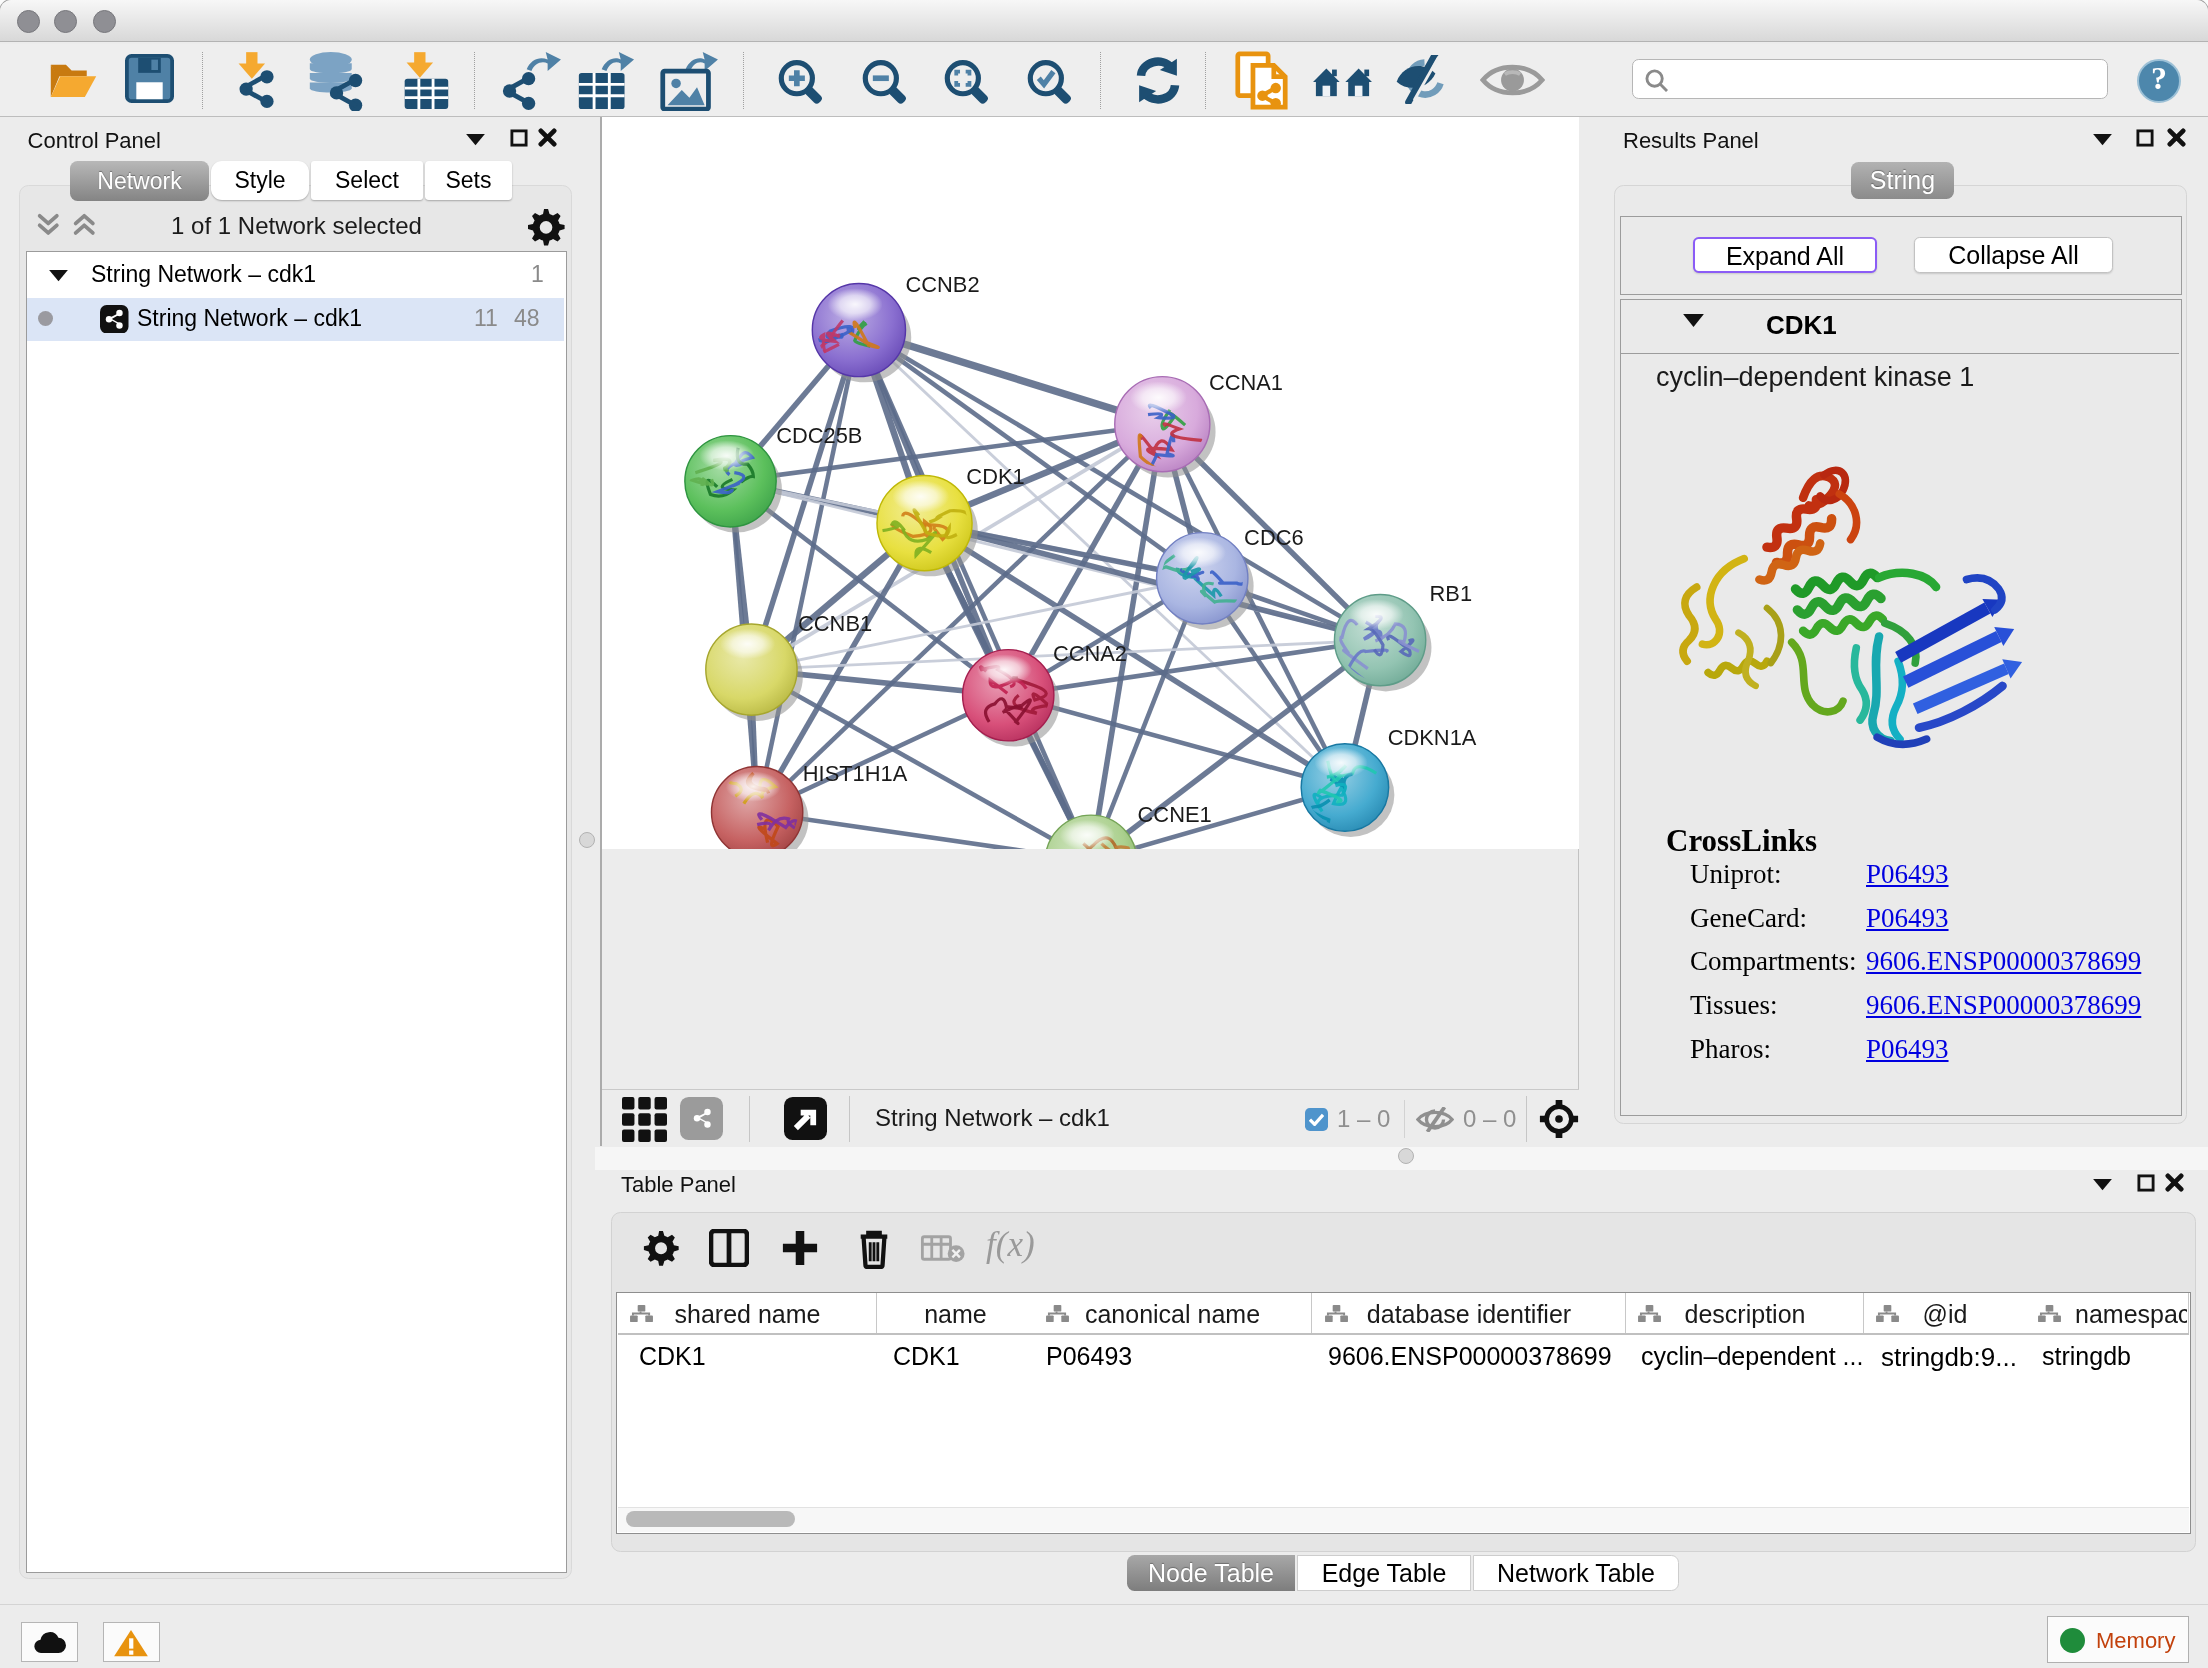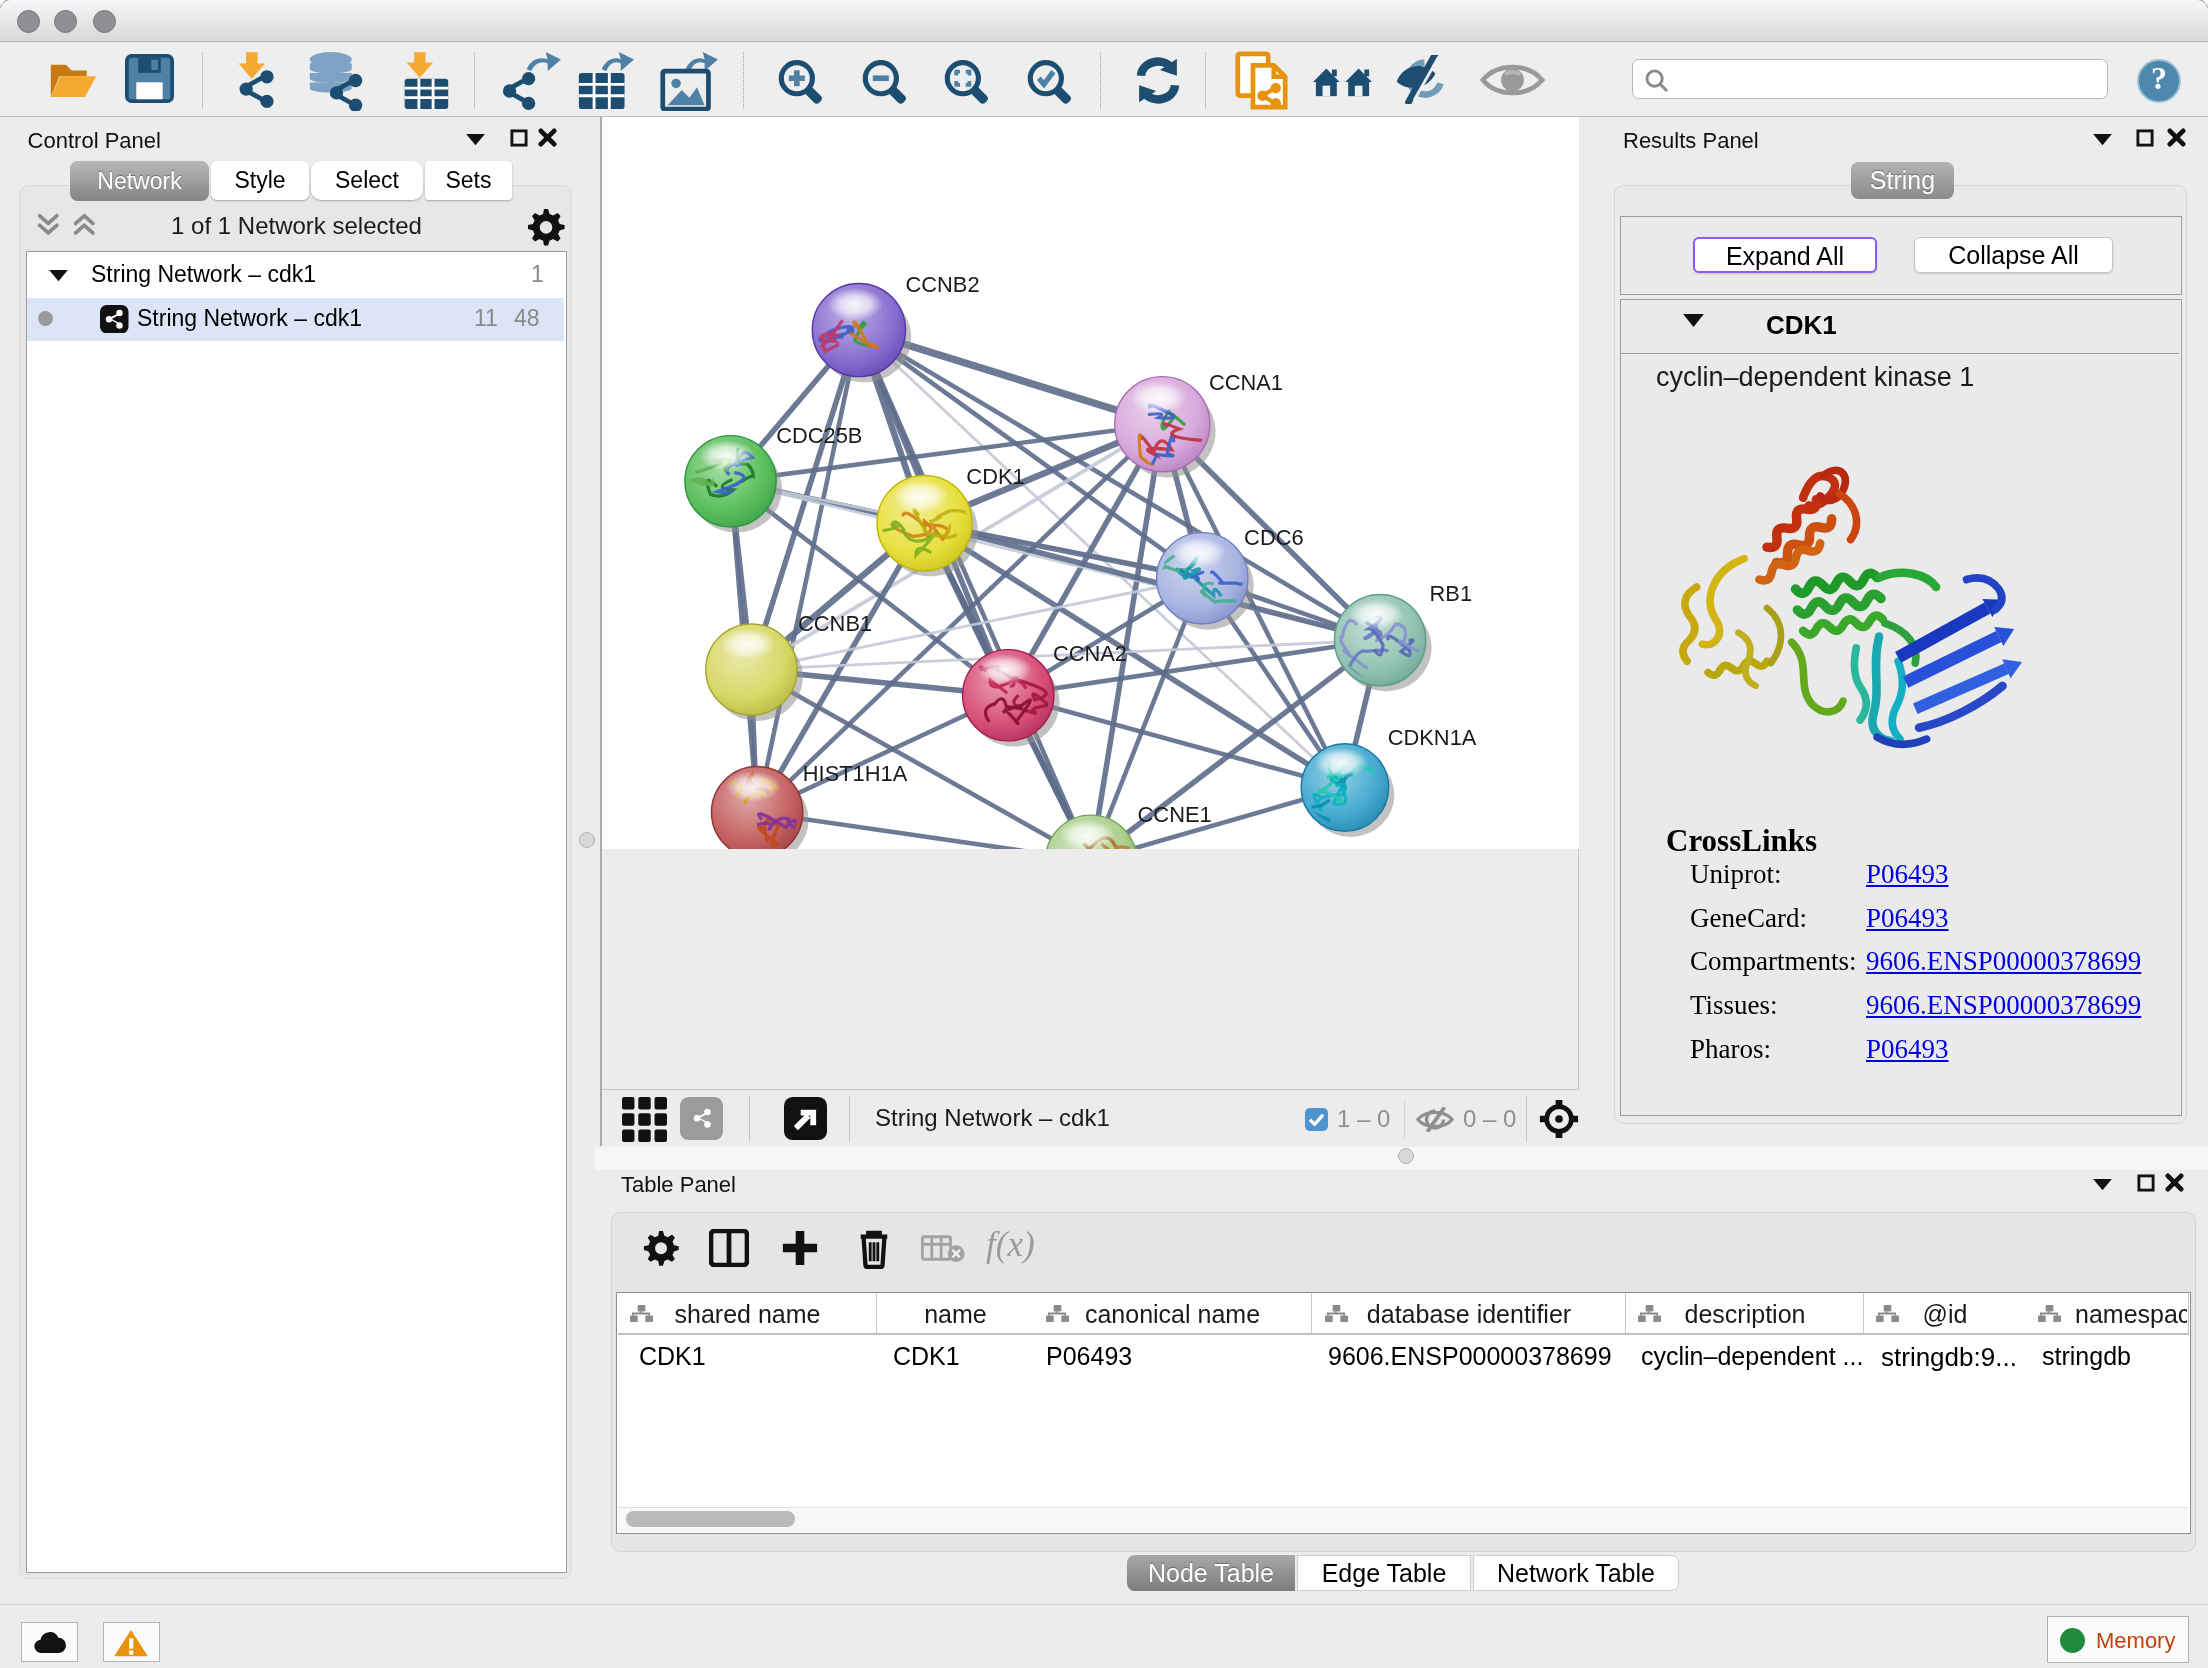--- a/index.html
+++ b/index.html
@@ -176,22 +176,22 @@
       <svg class="abs" style="left:510px;top:12.4px" width="18" height="18" viewBox="0 0 19 19">
         <rect x="2" y="2" width="15" height="15" fill="none" stroke="#111" stroke-width="3"></rect>
       </svg>
       <svg class="abs" style="left:538px;top:11.4px" width="19" height="19" viewBox="0 0 20 20">
         <path d="M3 3 L17 17 M17 3 L3 17" stroke="#111" stroke-width="5" stroke-linecap="round"></path>
       </svg>
   <div class="abs" style="left:19px;top:68px;width:553px;height:1394px;background:#e7e7e7;border-radius:9.5px;border:1px solid #d9d9d9"></div>
 
   <div class="abs" style="left:70px;top:44px;width:441px;height:40px">
     <div class="abs" style="left:0;top:0;width:139px;height:40px;background:linear-gradient(#b8b8b8,#848484);border-radius:7.6px;color:#fff;font-size:23px;text-align:center;line-height:40px;text-shadow:0 -1px 1px rgba(0,0,0,.35)">Network</div>
-    <div class="abs" style="left:141px;top:0;width:98px;height:39px;background:#fff;border-radius:6px;color:#000;font-size:23px;text-align:center;line-height:39px;box-shadow:0 1px 1.9px rgba(0,0,0,.28)">Style</div>
-    <div class="abs" style="left:241px;top:0;width:112px;height:39px;background:#fff;border-radius:10px;color:#000;font-size:23px;text-align:center;line-height:39px;box-shadow:0 1px 1.9px rgba(0,0,0,.28)">Select</div>
+    <div class="abs" style="left:141px;top:0;width:98px;height:39px;background:#fff;border-radius:11px;color:#000;font-size:23px;text-align:center;line-height:39px;box-shadow:0 1px 1.9px rgba(0,0,0,.28)">Style</div>
+    <div class="abs" style="left:241px;top:0;width:112px;height:39px;background:#fff;border-radius:3px;color:#000;font-size:23px;text-align:center;line-height:39px;box-shadow:0 1px 1.9px rgba(0,0,0,.28)">Select</div>
     <div class="abs" style="left:355px;top:0;width:87px;height:39px;background:#fff;border-radius:3.8px;color:#000;font-size:23px;text-align:center;line-height:39px;box-shadow:0 1px 1.9px rgba(0,0,0,.28)">Sets</div>
   </div>
 
   <div class="abs" style="left:26px;top:84px;width:541px;height:50px">
     <svg class="abs" style="left:7.6px;top:11.4px" width="28.5" height="28.5" viewBox="0 0 30 30">
           <g stroke="#8a8a8a" stroke-width="4" fill="none" stroke-linecap="round" stroke-linejoin="round">
             <path d="M6 4 L15 12 L24 4"></path>
             <path d="M6 14 L15 22 L24 14"></path>
           </g>
         </svg>

